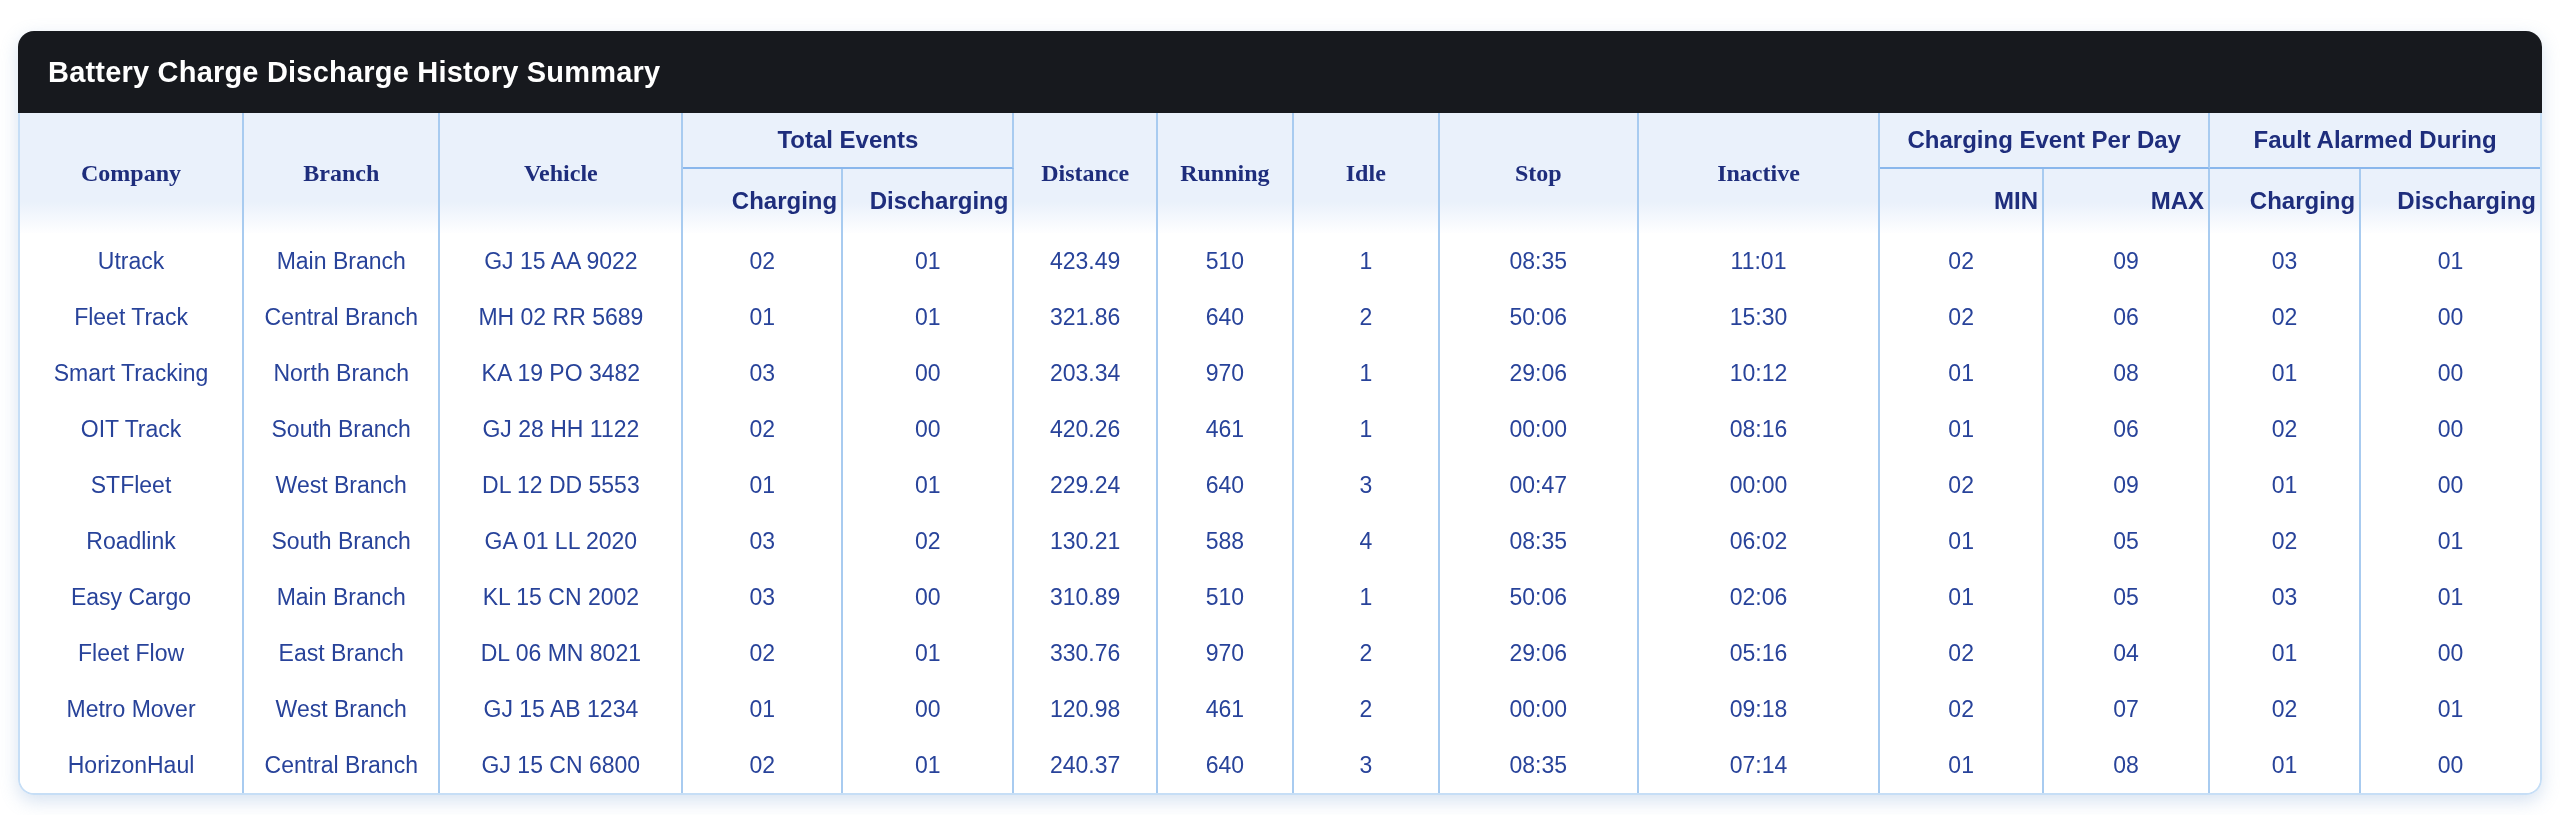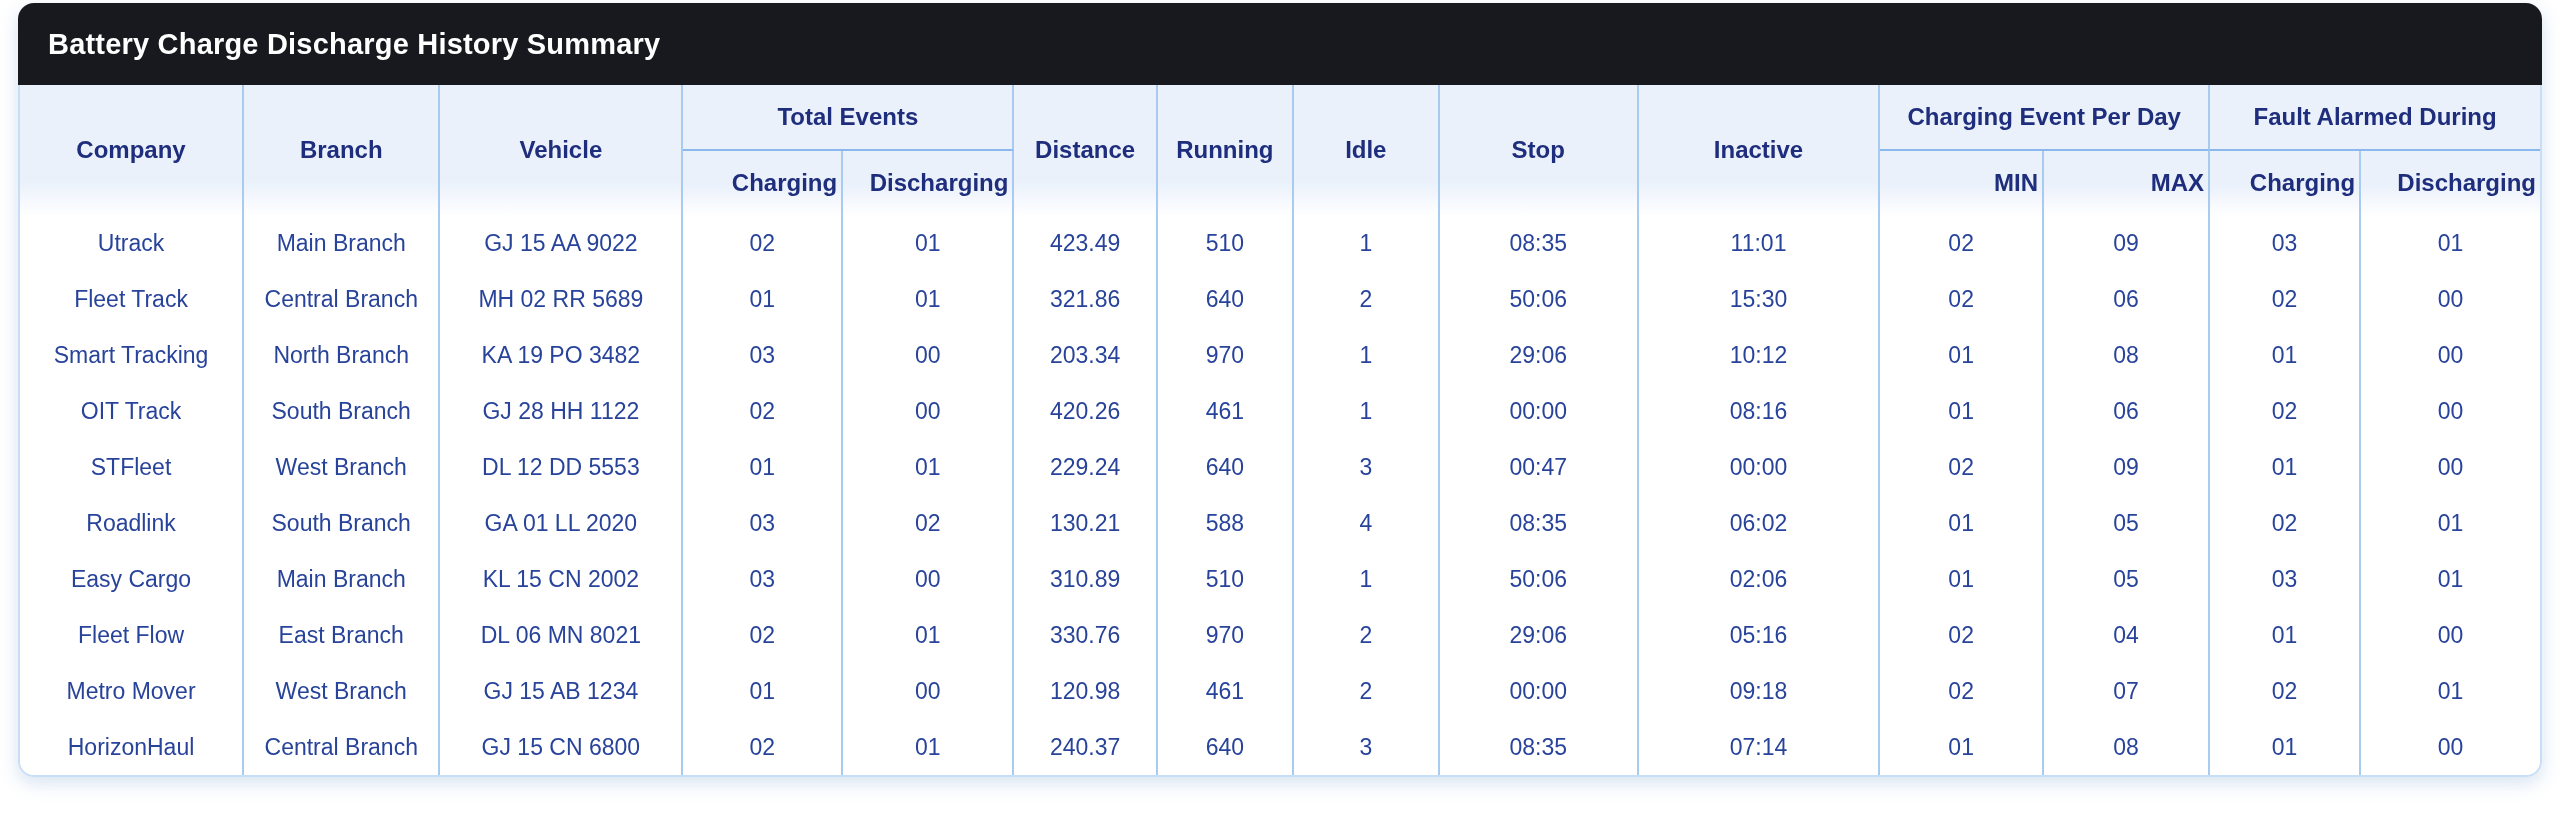--- a/index.html
+++ b/index.html
@@ -3,21 +3,21 @@
 <meta charset="utf-8">
 <style>
   * { box-sizing: border-box; }
   html, body {
     margin: 0; padding: 0;
     width: 2560px; height: 815px;
     background: #ffffff;
     font-family: "Liberation Sans", sans-serif;
   }
   .card {
-    margin: 3px 18px 0 18px;
+    margin: 31px 18px 0 18px;
     width: 2524px;
     border-radius: 16px;
     box-shadow: 0 6px 18px rgba(120, 160, 210, 0.30);
     background: #ffffff;
   }
   .title-bar {
     background: #17191e;
     border-radius: 16px 16px 0 0;
     height: 82px;
     display: flex;
@@ -50,28 +50,29 @@
     padding: 0 4px;
     overflow: hidden;
     white-space: nowrap;
   }
   th:last-child, td:last-child { border-right: none; }
   th {
     color: #1e2d7c;
     font-weight: bold;
     font-size: 24px;
   }
-  tr.h-row1 th { height: 66px; }
+  tr.h-row1 th { height: 56px; }
   tr.h-row2 th { height: 64px; }
   .hgroup {
     background: #eaf1fb;
     border-bottom: 2px solid #8ab7ec;
   }
   .h2 {  
     background: linear-gradient(180deg, #eaf1fb 0%, #eaf1fb 74%, #fefeff 100%);
+    font-family: Liberation Serif, serif;
   }
   .hsub { 
     background: linear-gradient(180deg, #eaf1fb 0%, #eaf1fb 52%, #fefeff 100%);
     text-align: right;
   }
   td {
     height: 56px;
     color: #28439a;
     font-size: 23px;
     background: #ffffff;

